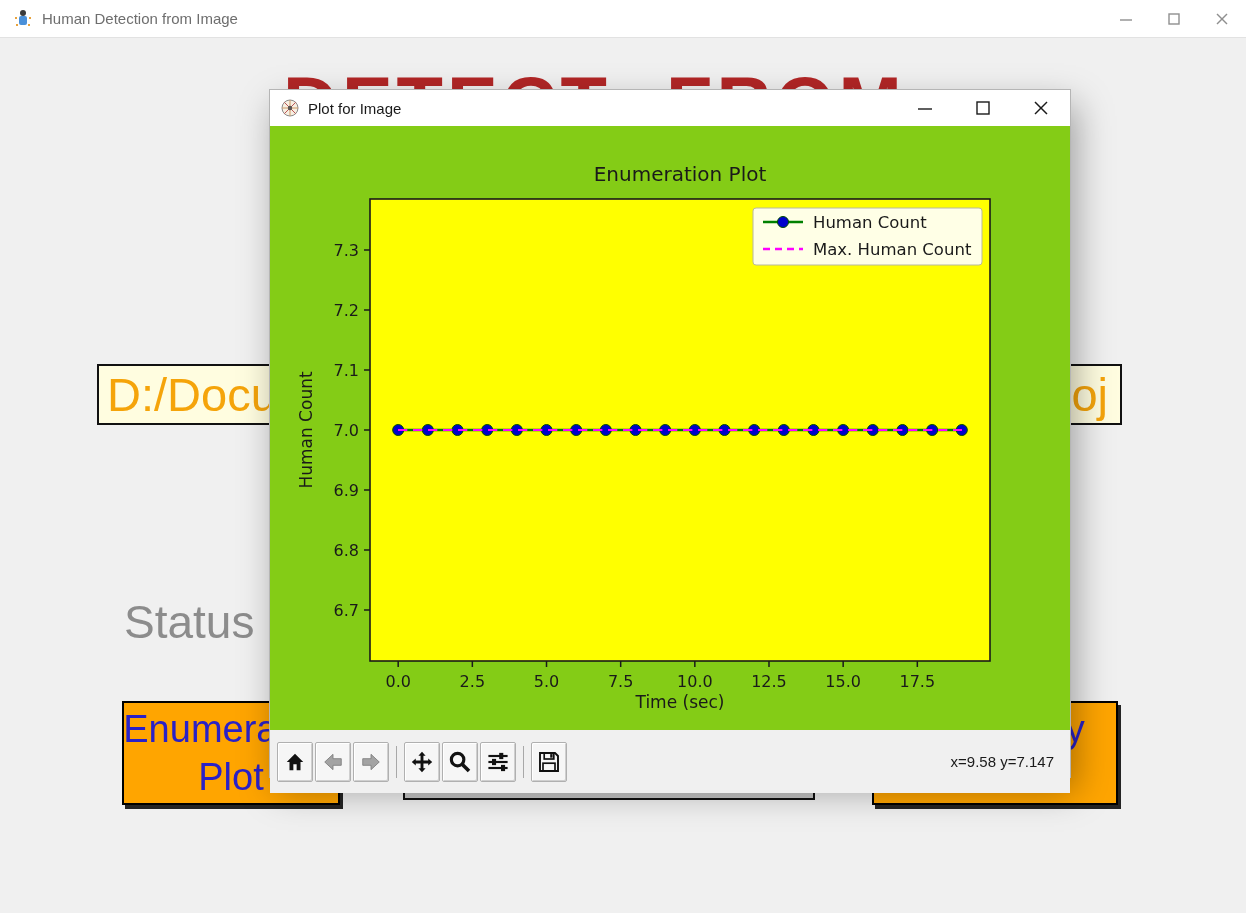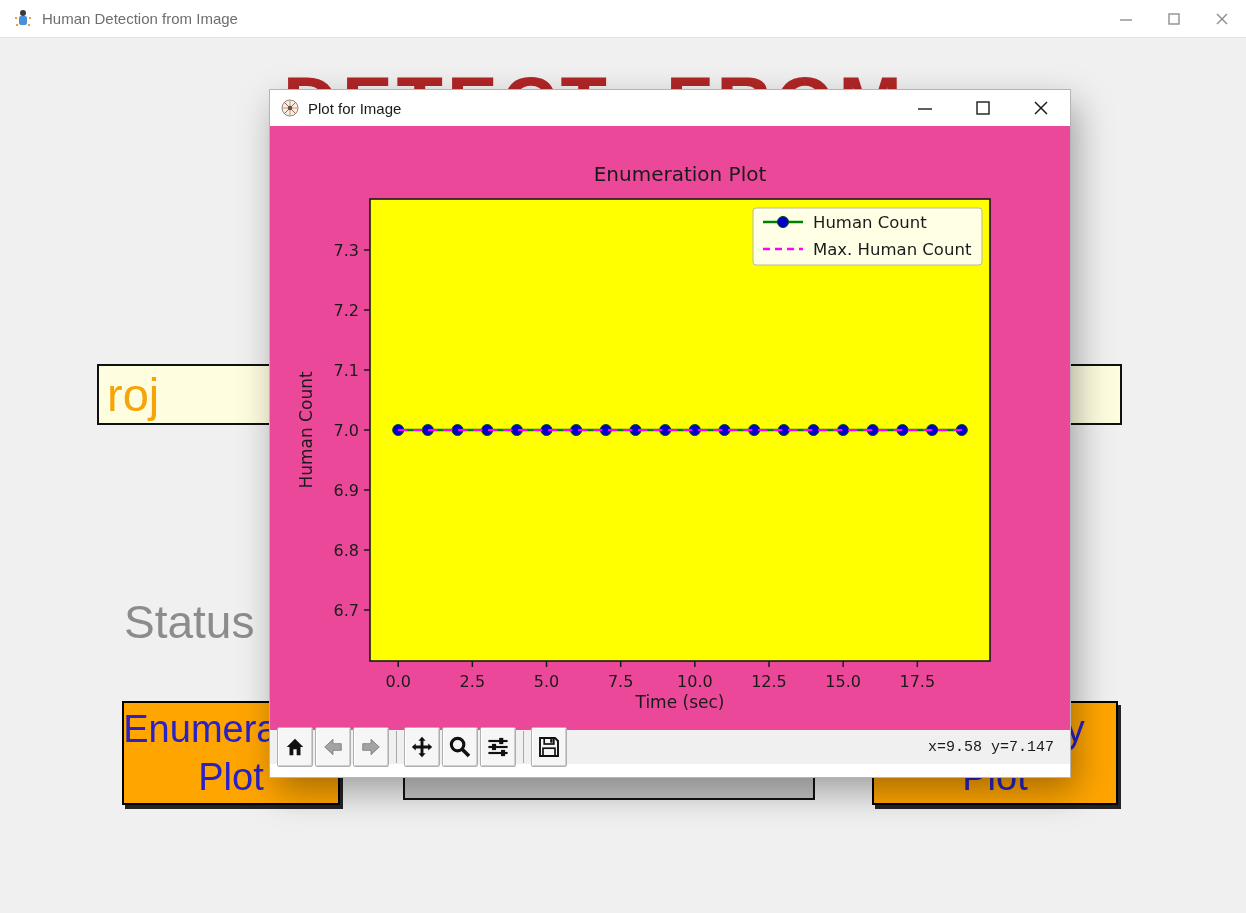--- a/index.html
+++ b/index.html
@@ -56,27 +56,27 @@
     background:#ffffff; z-index:10;
     box-shadow:0 0 0 1px #b5b5b5, 6px 14px 34px rgba(0,0,0,0.35);
   }
   .pw-titlebar { position:absolute; top:0; left:0; width:800px; height:36px;
     background:#ffffff; display:flex; align-items:center;text-align:center; }
   .pw-title { margin-left:8px; font-size:15px; color:#1a1a1a; }
   .pw-controls { margin-left:auto; display:flex; height:100%; }
   .pw-ctrl { width:58px; height:100%; display:flex; align-items:center; justify-content:center; }
   .pw-canvas {
     position:absolute; top:36px; left:0; width:800px; height:604px;
-    background:#ec4899;
+    background:#84cc16;
   }
   #chart-svg { position:absolute; top:0; left:0;
     font-family:"DejaVu Sans", sans-serif; }
   .pw-toolbar {
-    position:absolute; top:640px; left:0; width:800px; height:34px;
-    background:#f0f0f0; display:flex; align-items:center; padding-left:6px;font-family:Liberation Mono, monospace;
+    position:absolute; top:640px; left:0; width:800px; height:63px;
+    background:#f0f0f0; display:flex; align-items:center; padding-left:6px;
   }
   .tbtn {
     width:36px; height:40px; margin:0 1px; background:#f6f6f6;
     border:1px solid #b0b0b0; border-radius:2px;
     display:flex; align-items:center; justify-content:center;
     box-shadow:inset 1px 1px 0 #ffffff, inset -1px -1px 0 #cfcfcf;
     cursor:pointer;
   }
   .tsep { width:1px; height:32px; background:#a8a8a8; margin:0 6px; }
   .coords { margin-left:auto; padding-right:16px; font-size:15px; color:#1a1a1a; }
@@ -113,20 +113,21 @@
           <line x1="12" y1="2" x2="2" y2="12" stroke="#8f8f8f" stroke-width="1.4"></line>
         </svg>
       </div>
     </div>
   </div>
 
   <div class="detect-heading">DETECT FROM</div>
 
 
   <div class="path-field">
+    <span class="path-text">D:/Docu</span>
     <span class="path-text">roj</span>
   </div>
 
   <div class="status-label">Status</div>
 
   <div class="btn-gray"></div>
 
   <div class="btn-orange btn-enum">
     <span>Enumeration</span>
     <span>Plot</span>

